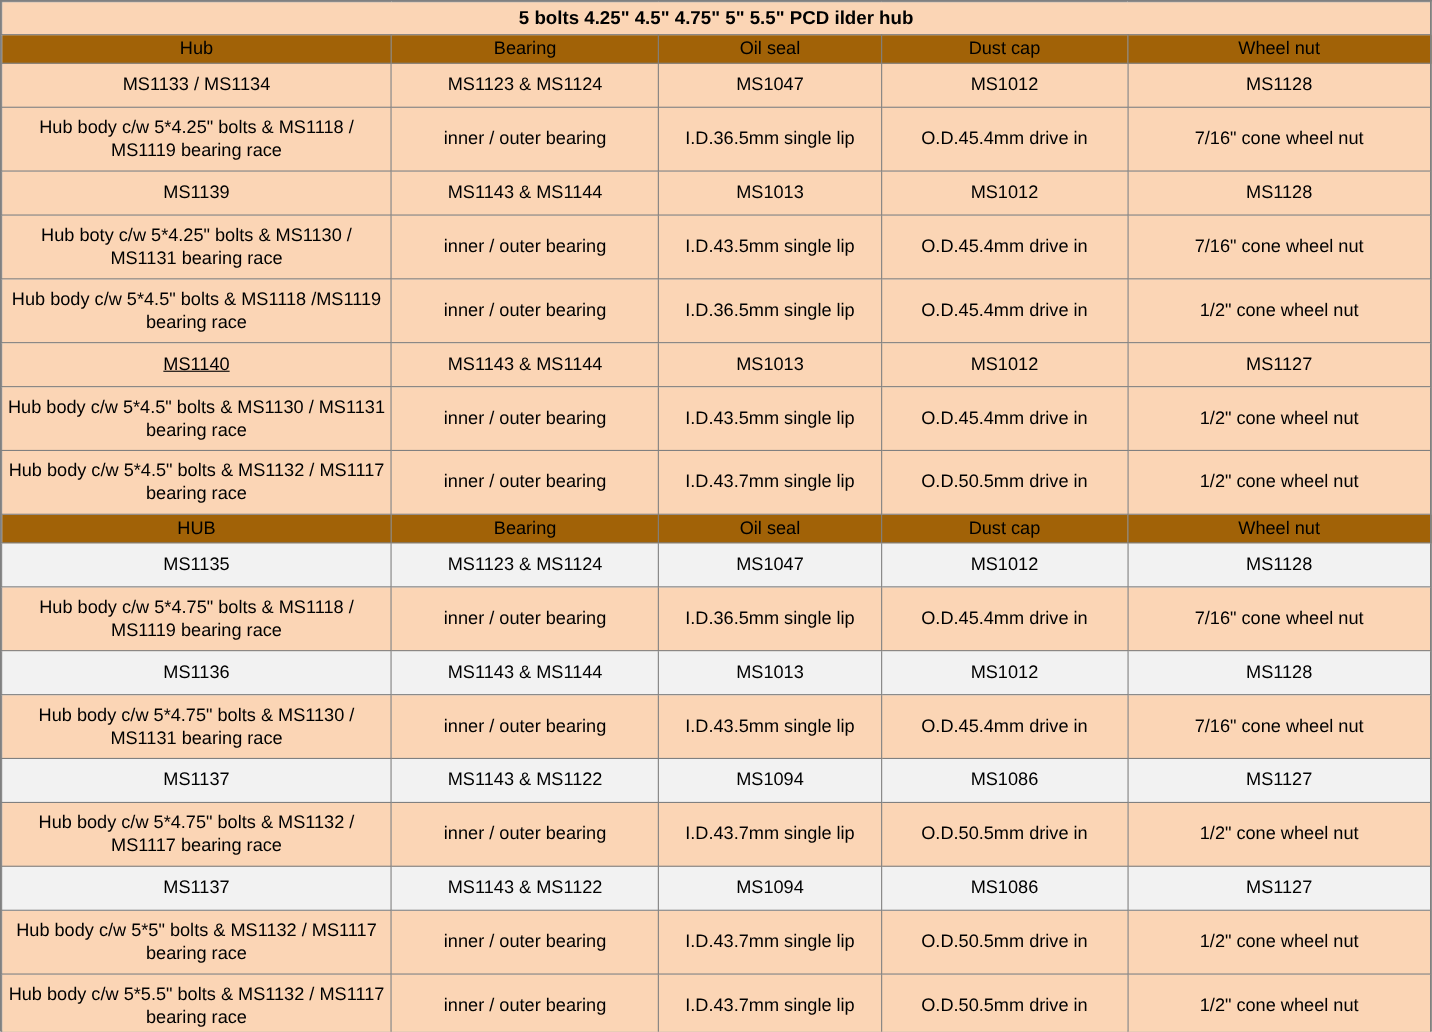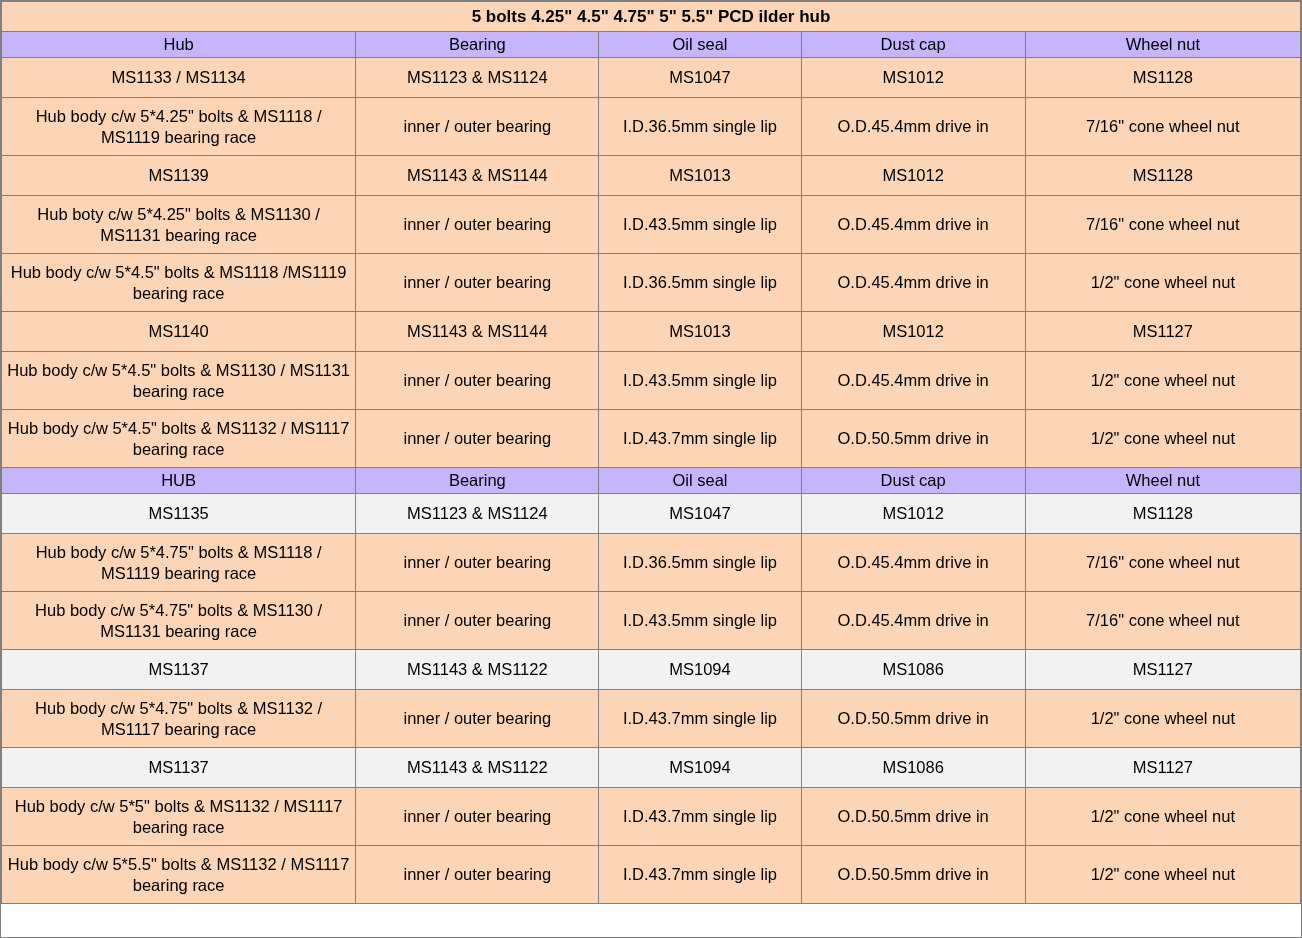--- a/index.html
+++ b/index.html
@@ -45,21 +45,21 @@
 
   
   tr.title-row td {
     background: #fbd5b5;
     font-weight: bold;
     font-size: 17px;
     height: 30px;
   }
   
   tr.header-row td {
-    background: #c4b5fd;
+    background: #a16207;
     height: 26px;
   }
   
   tr.code-row td {
     background: #fbd5b5;
     height: 40px;
   }
   tr.code-row.grey td {
     background: #f2f2f2;
     margin-left: 32px;
@@ -68,20 +68,21 @@
   tr.desc-row td {
     background: #fbd5b5;
     height: 58px;
   }
   tr.desc-row td.first {
     text-align: center;
   }
   
   td.selected {
     border-left: 2px solid #1e7a34;
+    text-decoration: underline;
   }
 </style>
 </head>
 <body>
 
 <div class="sheet">
   <table class="grid">
     <colgroup>
       <col class="c0">
         <col class="c1">
@@ -170,20 +171,27 @@
           <td>MS1012</td>
           <td>MS1128</td>
         </tr>
         <tr class="desc-row">
           <td class="first">Hub body c/w 5*4.75" bolts &amp; MS1118 / MS1119 bearing race</td>
           <td>inner / outer bearing</td>
           <td>I.D.36.5mm single lip</td>
           <td>O.D.45.4mm drive in</td>
           <td>7/16" cone wheel nut</td>
         </tr>
+        <tr class="code-row grey">
+          <td class="first">MS1136</td>
+          <td>MS1143 &amp; MS1144</td>
+          <td>MS1013</td>
+          <td>MS1012</td>
+          <td>MS1128</td>
+        </tr>
         <tr class="desc-row">
           <td class="first">Hub body c/w 5*4.75" bolts &amp; MS1130 / MS1131 bearing race</td>
           <td>inner / outer bearing</td>
           <td>I.D.43.5mm single lip</td>
           <td>O.D.45.4mm drive in</td>
           <td>7/16" cone wheel nut</td>
         </tr>
         <tr class="code-row grey">
           <td class="first">MS1137</td>
           <td>MS1143 &amp; MS1122</td>

